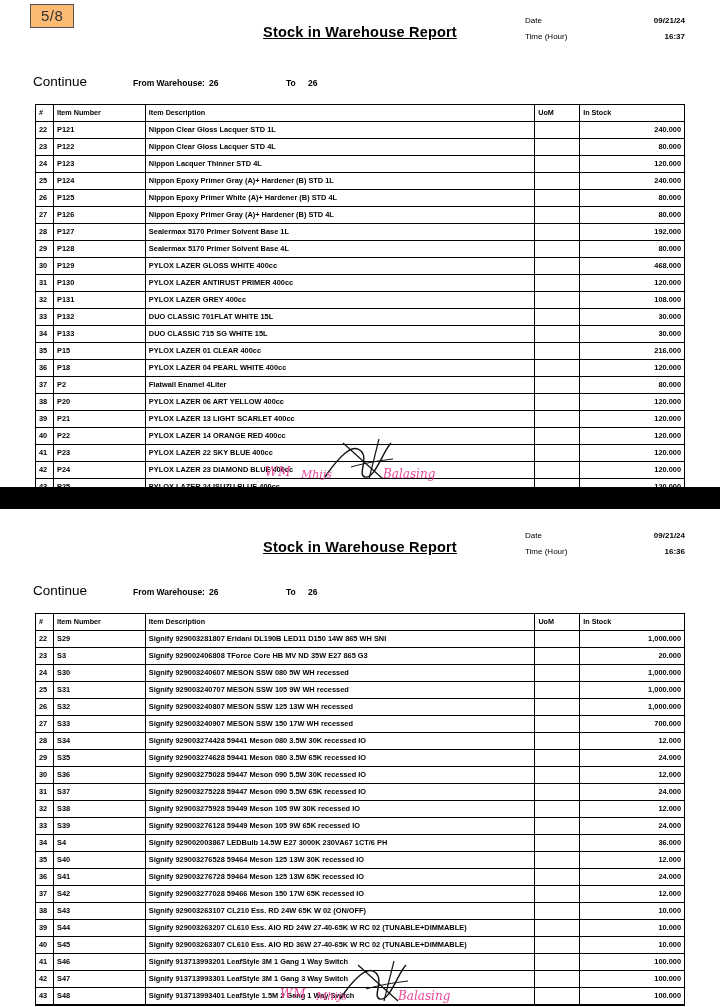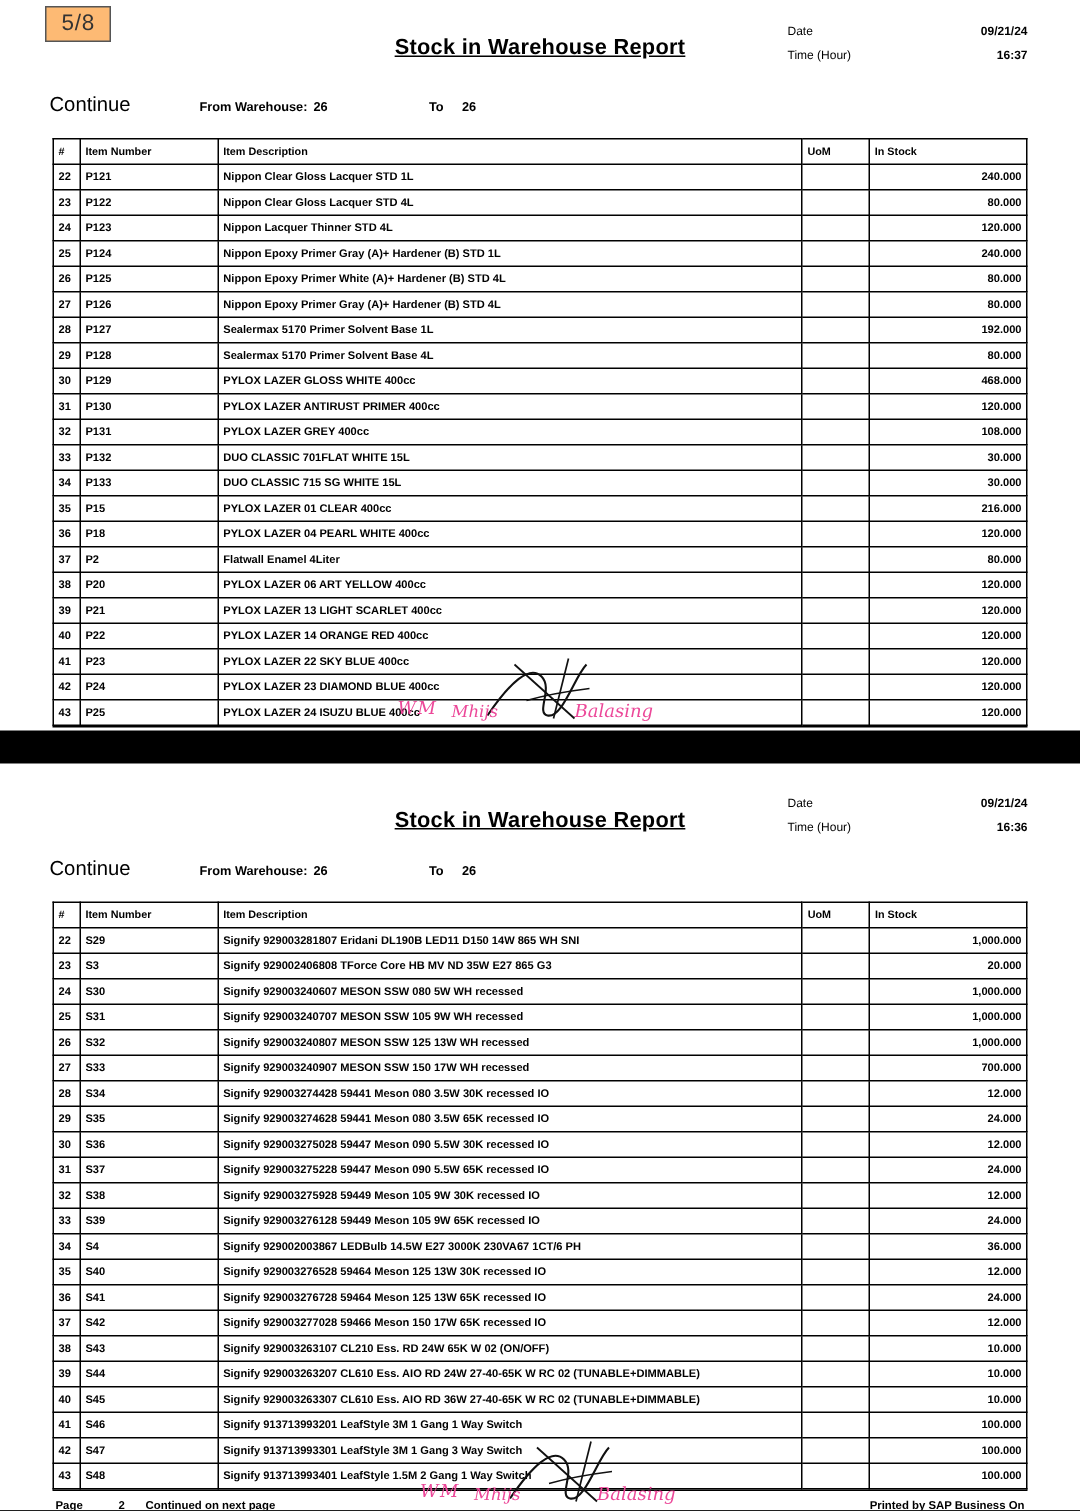--- a/index.html
+++ b/index.html
@@ -64,21 +64,21 @@
   .meta .row {
     display: flex;
     justify-content: space-between;
     margin-bottom: 7px;
   }
   .meta .label { color: #000; text-align: center; }
   .meta .val { font-weight: bold; }
 
   .subhead {
     position: relative;
-    margin-top: 2px;
+    margin-top: 14px;
     height: 24px;
     font-size: 9px;
   }
   .continue {
     position: absolute;
     left: 33px;
     top: 0;
     font-size: 13.5px;
   }
   .fromwh {

